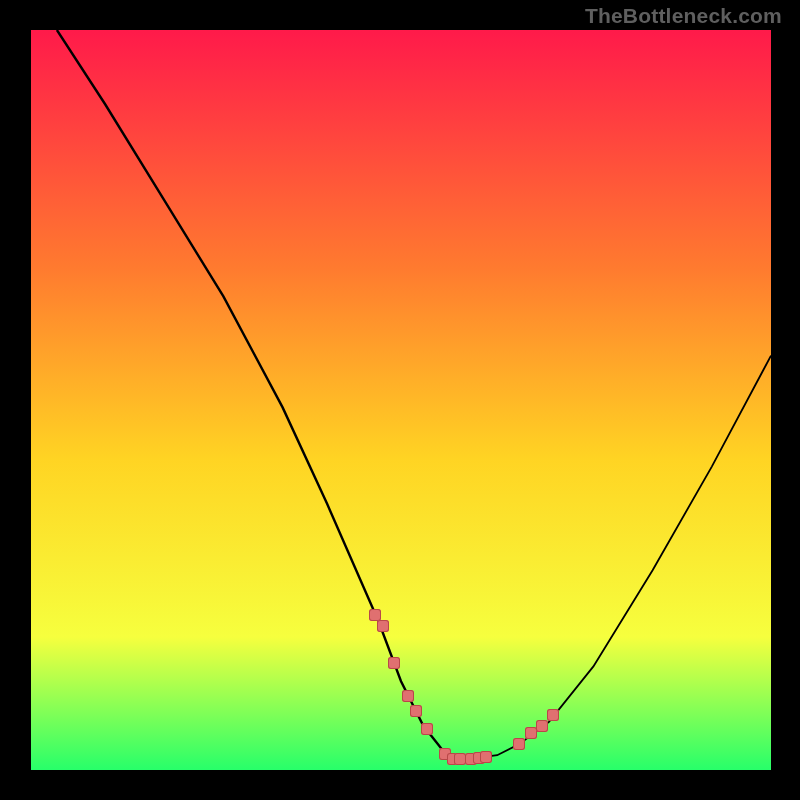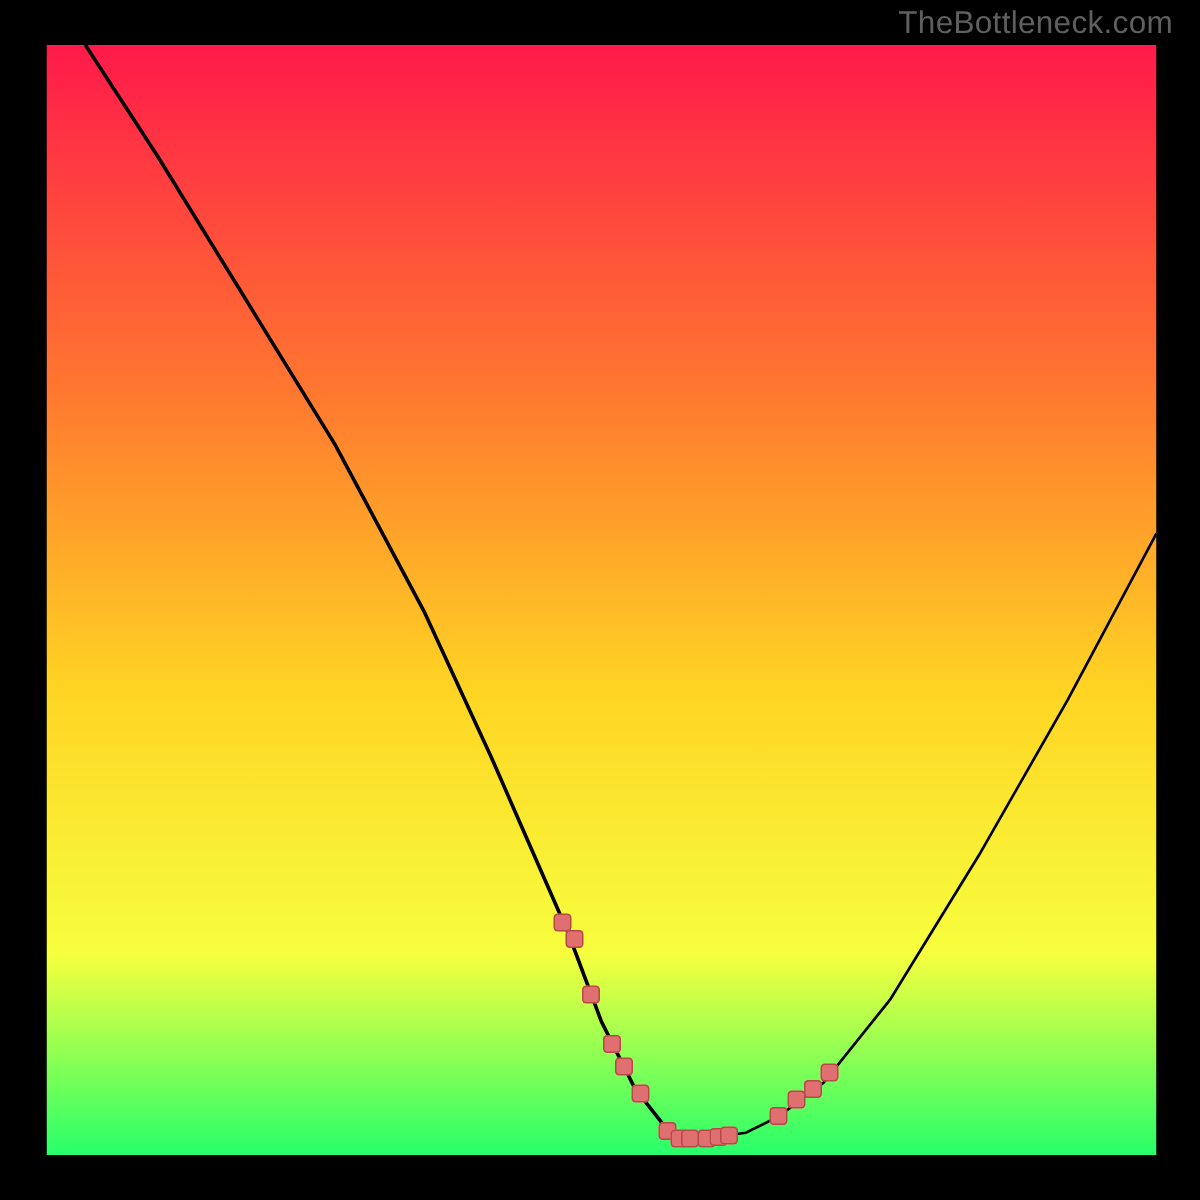--- a/index.html
+++ b/index.html
@@ -16,21 +16,21 @@
     width: 800px;
     height: 800px;
     background: #000000;
   }
   .watermark {
     position: absolute;
     top: 4px;
     right: 18px;
     color: #5f5f5f;
     font-size: 21px;
-    font-weight: normal;
+    font-weight: bold;
     letter-spacing: 0.2px;
     z-index: 5;
   }
   .plot-area {
     position: absolute;
     left: 31px;
     top: 30px;
     width: 740px;
     height: 740px;
     overflow: visible;

